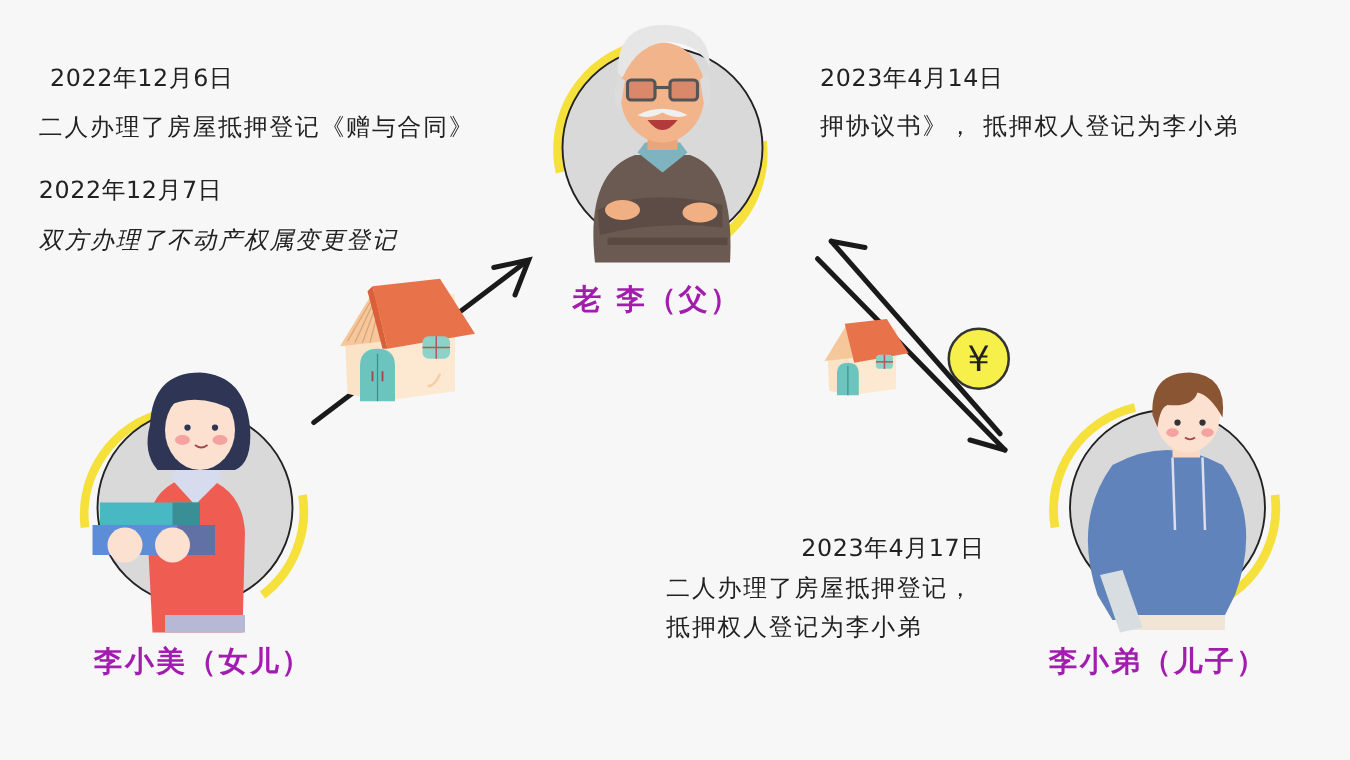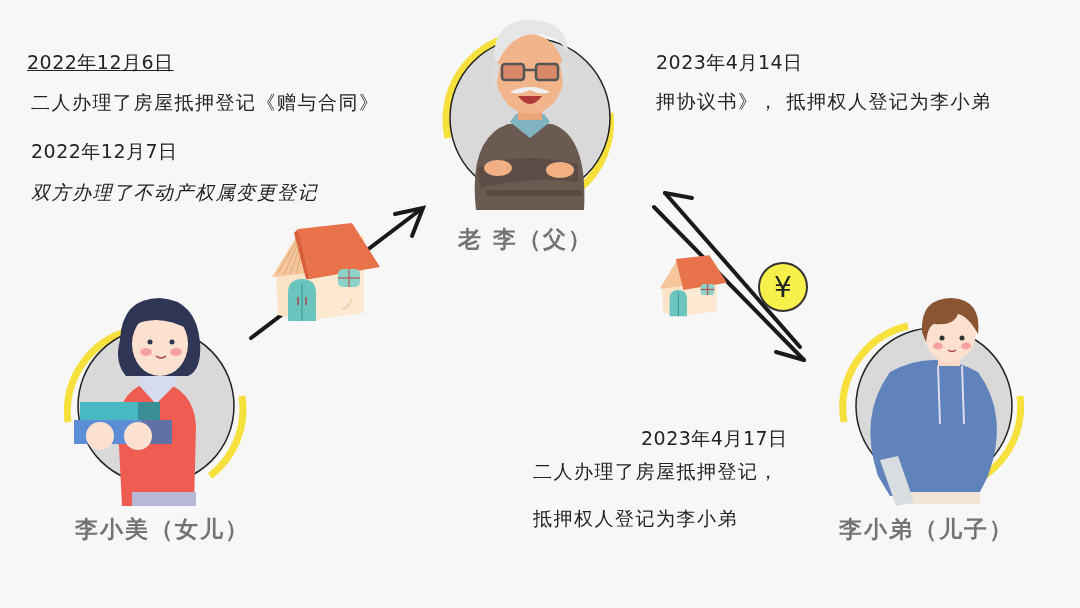--- a/index.html
+++ b/index.html
@@ -1,41 +1,41 @@
 <!DOCTYPE html>
 <html><head>
 <meta charset="utf-8">
 <style>
   html, body { margin:0; padding:0; }
   body { width:1080px; height:608px; background:#f7f7f7; position:relative; overflow:hidden;
          font-family:"DejaVu Sans","Liberation Sans",sans-serif; color:#222; }
   .abs { position:absolute; }
   .date { font-size:19px; letter-spacing:0.5px; color:#222; white-space:nowrap; }
   .desc { font-size:19px; letter-spacing:1.5px; color:#222; line-height:31px; }
-  .name { font-size:23px; font-weight:bold; color:#737373; letter-spacing:2px; white-space:nowrap; }
+  .name { font-size:23px; font-weight:bold; color:#a21caf; letter-spacing:2px; white-space:nowrap; }
   .avatar { position:absolute; }
   svg { display:block; overflow:visible; }
 </style>
 </head>
 <body>
 
-<div class="abs date" style="left:27px;top:50px;text-decoration:underline;">2022年12月6日</div>
+<div class="abs date" style="left:40px;top:50px;">2022年12月6日</div>
 <div class="abs desc" style="left:31px;top:87px;white-space:nowrap;">二人办理了房屋抵押登记《赠与合同》</div>
 <div class="abs date" style="left:31px;top:139px;">2022年12月7日</div>
 <div class="abs desc" style="left:31px;top:177px;white-space:nowrap;font-style:italic;">双方办理了不动产权属变更登记</div>
 
 <div class="abs date" style="left:656px;top:50px;">2023年4月14日</div>
 <div class="abs desc" style="left:656px;top:86px;">
   <div style="white-space:nowrap;">押协议书》， 抵押权人登记为李小弟</div>
 </div>
 
 <div class="abs date" style="left:641px;top:426px;">2023年4月17日</div>
 <div class="abs desc" style="left:533px;top:456px;">
   <div style="white-space:nowrap;">二人办理了房屋抵押登记，</div>
-  <div style="white-space:nowrap;margin-top:16px;">抵押权人登记为李小弟</div>
+  <div style="white-space:nowrap;">抵押权人登记为李小弟</div>
 </div>
 
 <svg class="abs" style="left:0;top:0;" width="1080" height="608">
 
   <g stroke="#1a1a1a" stroke-width="4" fill="none" stroke-linecap="round">
     <line x1="251" y1="338" x2="420" y2="210"></line>
     <polyline points="395,214 423,208 412,236"></polyline>
   </g>
 
   <g stroke="#1a1a1a" stroke-width="4" fill="none" stroke-linecap="round">

